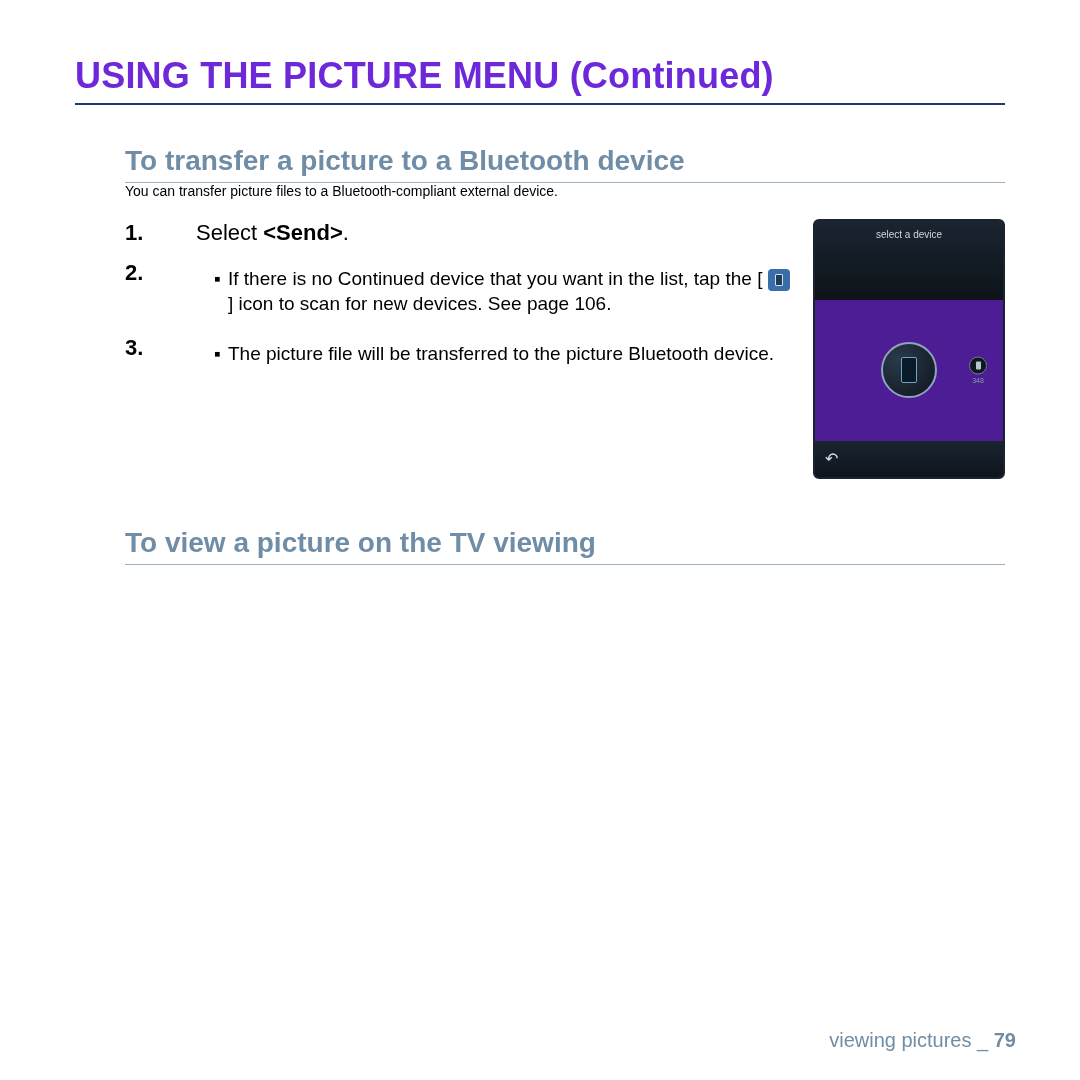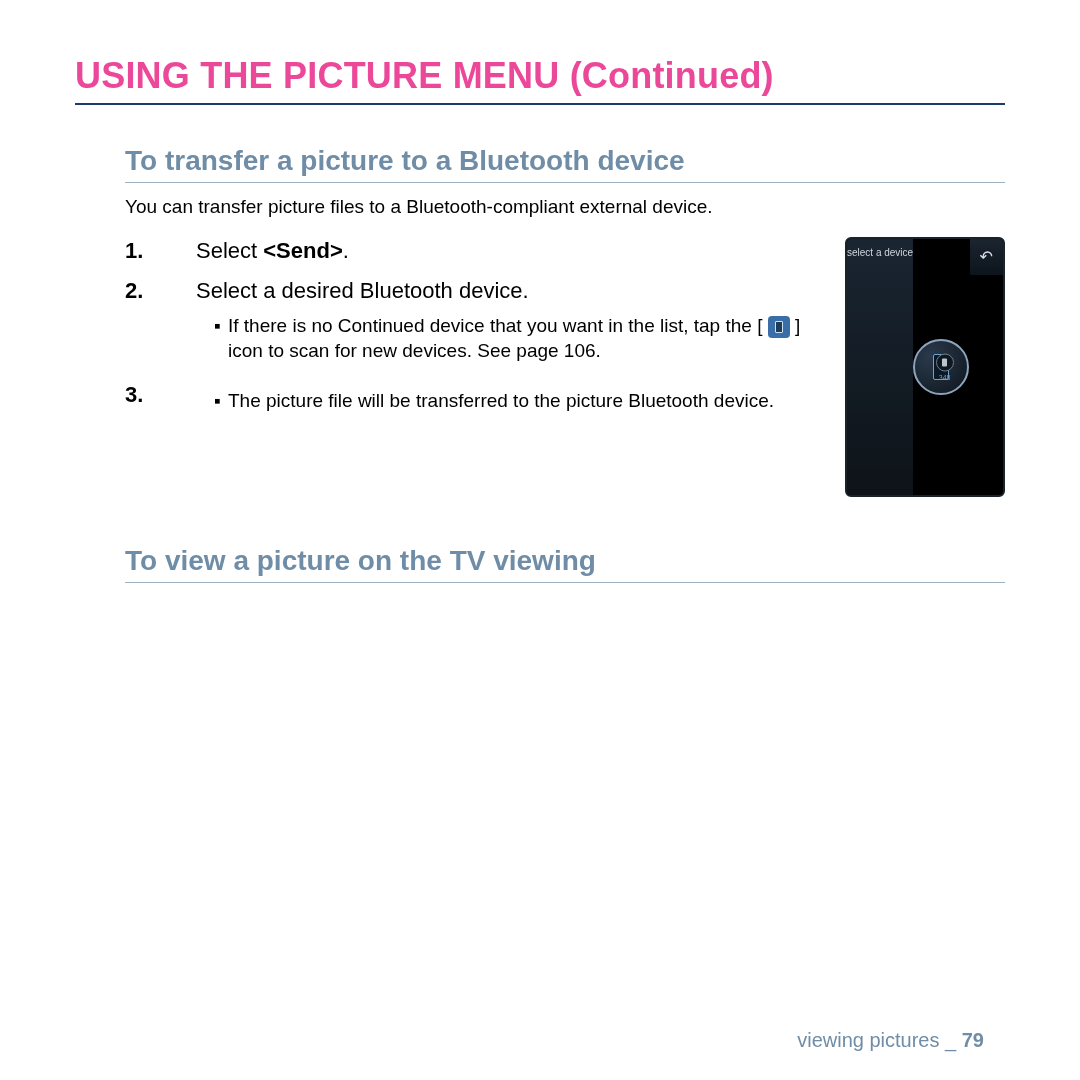--- a/index.html
+++ b/index.html
@@ -1,45 +1,45 @@
 <!DOCTYPE html>
 <html><head>
 <meta charset="utf-8">
 <style>
   * { margin: 0; padding: 0; box-sizing: border-box; }
   html, body { width: 1080px; height: 1080px; font-family: Arial, Helvetica, sans-serif; background: #fff; color: #000; }
   .page { position: relative; width: 1080px; height: 1080px; padding: 55px 75px 0 75px; }
-  .title { font-size: 36px; font-weight: bold; color: #ec4899; border-bottom: 2px solid #1e3a6e; padding-bottom: 6px; margin-bottom: 40px; letter-spacing: 0.2px; }
+  .title { font-size: 36px; font-weight: bold; color: #6d28d9; border-bottom: 2px solid #1e3a6e; padding-bottom: 6px; margin-bottom: 40px; letter-spacing: 0.2px; }
   .content-indent { padding-left: 50px; }
-  .subheading { font-size: 28px; font-weight: bold; color: #6f8da6; border-bottom: 1px solid #9cb0bf; padding-bottom: 5px; margin-bottom: 12px; }
-  .intro { font-size: 19px; color: #000; margin-bottom: 18px; line-height: 1.25; }
+  .subheading { font-size: 28px; font-weight: bold; color: #6f8da6; border-bottom: 1px solid #9cb0bf; padding-bottom: 5px; }
+  .intro { font-size: 14px; color: #000; margin-bottom: 18px; line-height: 1.25; }
   .row { display: flex; gap: 20px; align-items: flex-start; }
   .steps { flex: 1 1 auto; }
   .ol-item { display: flex; font-size: 22px; margin-bottom: 12px; line-height: 1.3; }
   .ol-num { font-weight: bold; width: 24px; flex: none; }
   .ol-body { flex: 1; margin-left: 47px; }
   .strong { font-weight: bold; }
   .sub-ul { margin-top: 8px; padding-left: 18px; }
   .sub-li { display: flex; font-size: 19px; line-height: 1.3; margin-bottom: 6px; color: #000; }
   .bullet { width: 14px; flex: none; }
   .inline-icon { display: inline-flex; align-items: center; justify-content: center; width: 22px; height: 22px; background: #3a6ea8; border-radius: 4px; vertical-align: middle; }
   .inline-icon-inner { width: 8px; height: 12px; border: 1px solid #cfe0f0; background: #1c3c58; border-radius: 1px; }
-  .device { position: relative; width: 160px; height: 260px; background: #000000; border: 2px solid #1a222c; border-radius: 6px; flex: none; color: #d8dde4; display: flex; flex-direction: row; overflow: hidden; }
+  .device { position: relative; width: 192px; height: 260px; background: #4c1d95; border: 2px solid #1a222c; border-radius: 6px; flex: none; color: #d8dde4; display: flex; flex-direction: column; overflow: hidden; }
   .device-header { text-align: center; font-size: 10px; padding: 8px 0 60px 0; color: #cfd6de; background: linear-gradient(#1a2532, #0d1318); }
   .device-mid { position: relative; flex: 1; display: flex; align-items: center; justify-content: center; }
   .device-big-circle { position: relative; width: 56px; height: 56px; border-radius: 50%; border: 2px solid #8ea4bc; display: flex; align-items: center; justify-content: center; background: radial-gradient(circle at 30% 30%, #2a3a4c, #0e151c); }
   .device-big-circle-inner { width: 16px; height: 26px; background: #0a1a28; border: 1px solid #6ba4c8; border-radius: 2px; }
   .device-small { position: absolute; right: 16px; top: 50%; transform: translateY(-50%); display: flex; flex-direction: column; align-items: center; gap: 2px; }
   .device-small-circle { width: 18px; height: 18px; border-radius: 50%; border: 1px solid #6e7d8c; background: #0f171f; display: flex; align-items: center; justify-content: center; }
   .device-small-phone { width: 5px; height: 8px; background: #b9c6d2; border-radius: 1px; }
   .device-small-label { font-size: 7px; color: #8c98a4; }
   .device-footer { height: 36px; background: linear-gradient(#1b2530, #0d141b); display: flex; align-items: center; padding: 0 10px; }
   .back-arrow { font-size: 16px; color: #d8dde4; }
   .section-gap { height: 48px; }
-  .footer { position: absolute; right: 96px; bottom: 28px; font-size: 20px; color: #000; }
+  .footer { position: absolute; right: 64px; bottom: 28px; font-size: 20px; color: #000; }
   .footer .section-name { color: #6f8da6; }
   .footer .sep { color: #6f8da6; }
   .footer .pgnum { font-weight: bold; color: #6f8da6; }
 </style>
 </head>
 <body>
 
 <div class="page">
   <h1 class="title">USING THE PICTURE MENU (Continued)</h1>
 
@@ -53,21 +53,20 @@
         <div class="ol-item">
           <span class="ol-num">1.</span>
           <span class="ol-body">
             <span>Select </span><span class="strong">&lt;Send&gt;</span><span>.</span>
           </span>
         </div>
 
         <div class="ol-item">
           <span class="ol-num">2.</span>
           <span class="ol-body">
-            <span>Select a desired Bluetooth device.</span>
             <div class="sub-ul">
               <div class="sub-li">
                 <span class="bullet">▪</span>
                 <span>
                   <span>If there is no Continued device that you want in the list, tap the [ </span><span class="inline-icon">
                       <span class="inline-icon-inner"></span>
                     </span><span> ] icon to scan for new devices. See page 106.</span>
                 </span>
               </div>
             </div>

